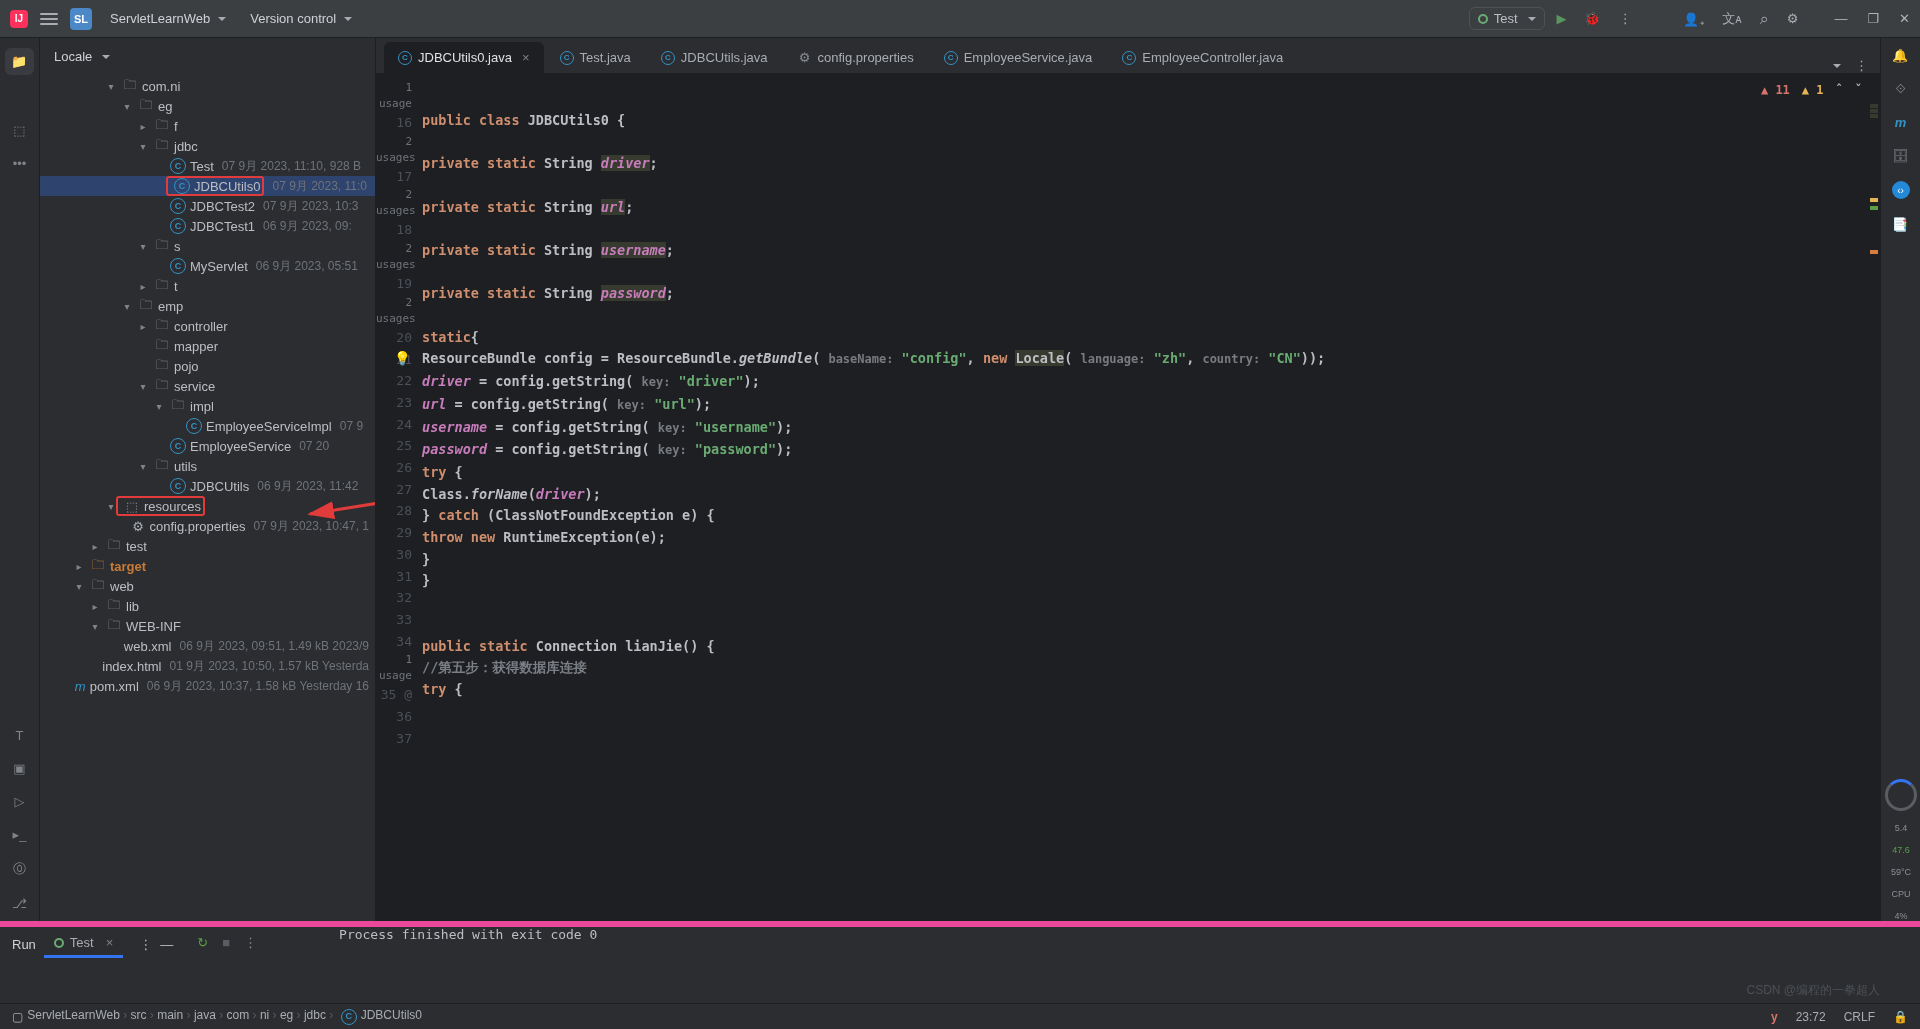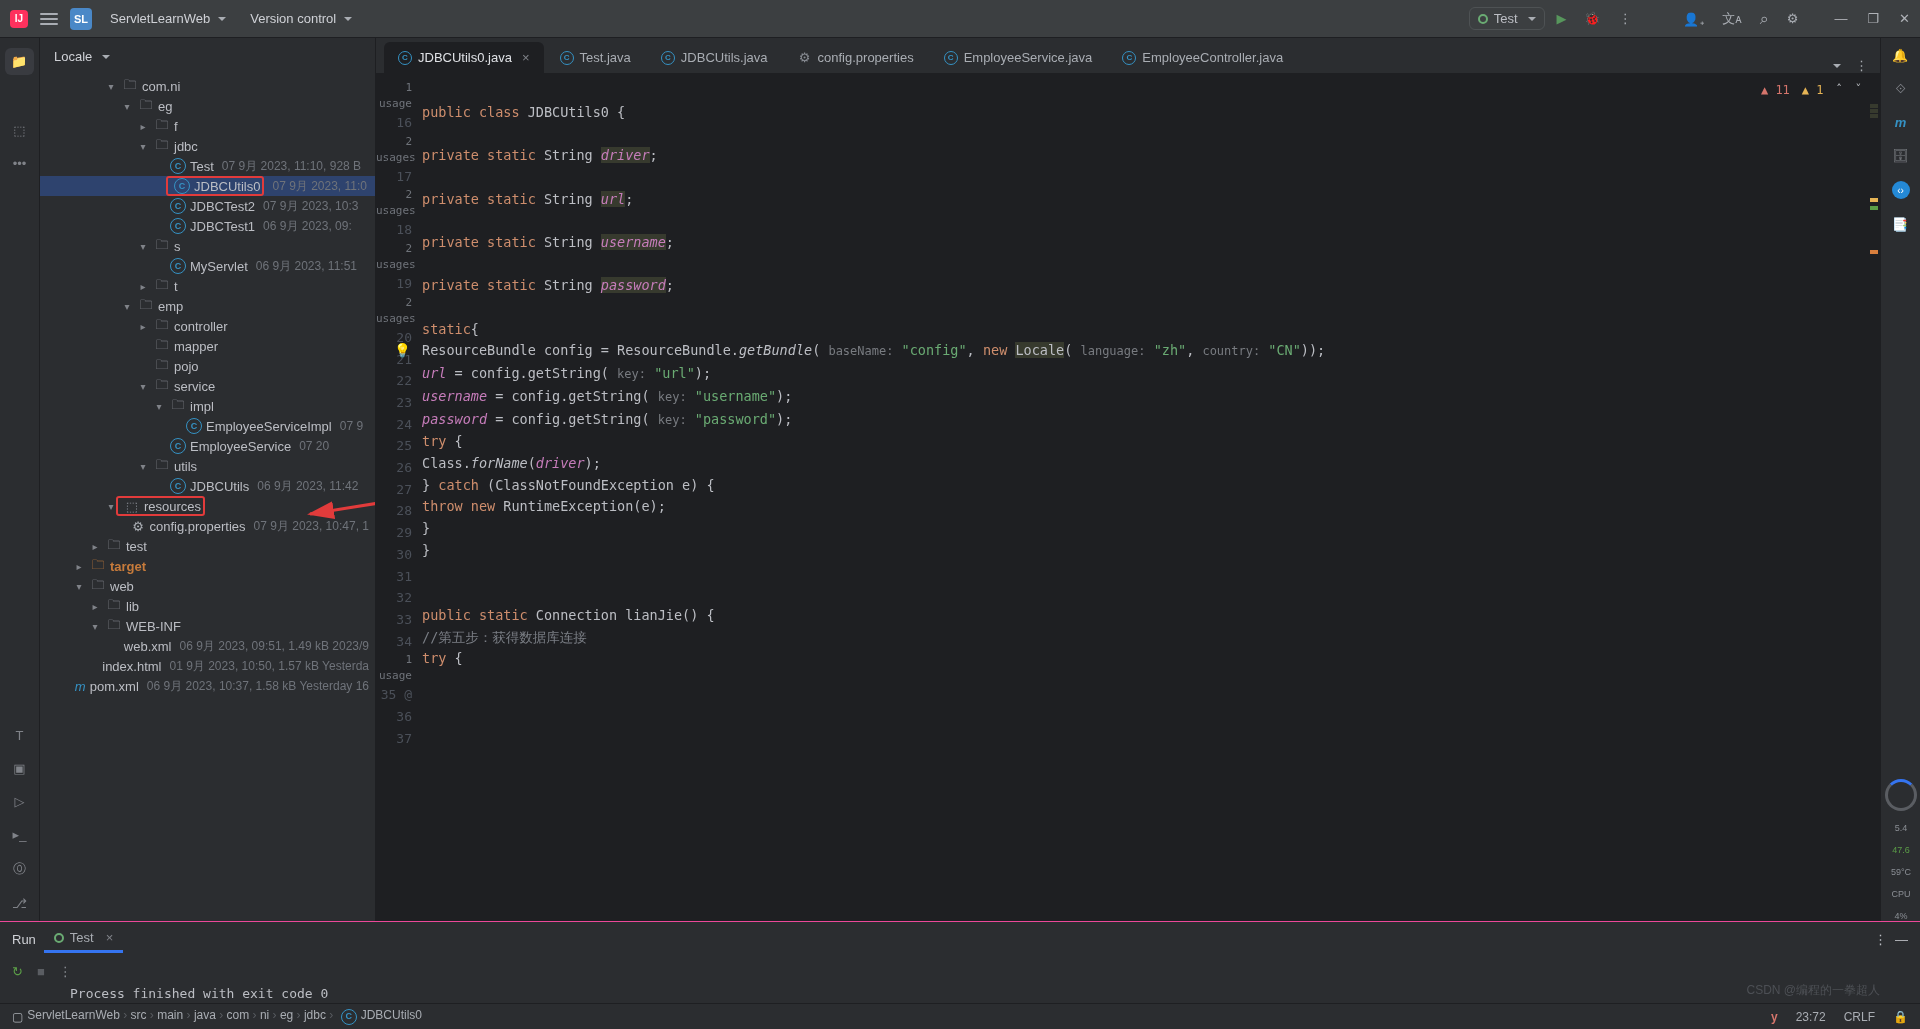--- a/index.html
+++ b/index.html
@@ -56,36 +56,36 @@
   .tab .fi{width:14px;height:14px;display:flex;align-items:center;justify-content:center;}
   .tab .fi.java{color:#3592c4;border:1.3px solid #3592c4;border-radius:50%;font-size:8px;font-weight:bold;}
   .tab .fi.prop{color:#888c93;}
   .tab .x{color:#808389;margin-left:4px;}
   .tabs .pad{flex:1;}
   .tabs .right-ic{display:flex;gap:14px;align-items:center;padding:0 12px;color:#a9adb3;}
 
   .code-wrap{flex:1;display:flex;overflow:hidden;position:relative;}
   .gut{width:46px;text-align:right;padding:6px 10px 0 0;font-family:Consolas,monospace;font-size:13px;color:#4b5059;line-height:21.7px;}
   .gut .u{color:#6f737a;font-size:11px;line-height:16px;}
-  .code{flex:1;font-family:Consolas,monospace;font-size:13.5px;line-height:21.7px;padding-top:6px;color:#bcbec4;}
+  .code{flex:1;font-family:Consolas,monospace;font-size:13.5px;line-height:21.7px;padding-top:14px;color:#bcbec4;font-weight:bold;}
   .kw{color:#cf8e6d;} .str{color:#6aab73;} .fld{font-style:italic;color:#c77dbb;} .cm{color:#7a7e85;} .hint{color:#787b80;font-size:12px;}
   .hi{background:#373a2e;} .hi2{background:#373a2e;}
   .cur{position:relative;}
   .warn-badge{position:absolute;top:6px;right:18px;display:flex;gap:12px;align-items:center;font-size:12px;color:#b0b3b8;}
   .warn-badge .e{color:#d5756c;} .warn-badge .w{color:#e6b455;}
   .bulb{position:absolute;left:-28px;top:0;color:#e6b455;}
 
   .markers{width:12px;background:#1e1f22;}
   .markers div{width:8px;height:4px;margin:1px auto;}
 
   
   .perf{width:40px;background:#2b2d30;border-left:1px solid #1e1f22;display:flex;flex-direction:column;align-items:center;gap:12px;padding-top:50px;font-size:9px;color:#8b8f95;}
 
   
-  .run-panel{height:82px;background:#2b2d30;border-top:1px solid #ec4899;display:flex;flex-direction:column;}
+  .run-panel{height:82px;background:#2b2d30;border-top:6px solid #ec4899;display:flex;}
   .run-panel .tabs-rp{display:flex;height:34px;align-items:center;padding:0 12px;gap:8px;}
   .rp-tab{padding:5px 10px;border-radius:4px;display:flex;align-items:center;gap:6px;color:#a9adb3;}
   .rp-tab.act{border-bottom:3px solid #3574f0;border-radius:0;}
 
   .run-bar{display:flex;align-items:center;gap:14px;padding:0 12px;height:30px;color:#8b8f95;}
   .rp-body{padding:0 70px;color:#bcbec4;font-family:Consolas,monospace;font-size:13px;}
 
   
   .breadcrumb{height:26px;background:#2b2d30;border-top:1px solid #1e1f22;display:flex;align-items:center;padding:0 12px;gap:4px;color:#a9adb3;font-size:12px;}
   .breadcrumb .sep{color:#585b60;}
@@ -226,21 +226,21 @@
           <span class="ind" style="width:96px"></span>
           <span class="arr">▾</span>
           <span class="ic pkg">🗀</span>
           <span class="name">s</span>
         </div>
         <div class="row">
           <span class="ind" style="width:112px"></span>
           <span class="arr"> </span>
           <span class="ic cls">C</span>
           <span class="name">MyServlet</span>
-          <span class="meta">06 9月 2023, 11:51</span>
+          <span class="meta">06 9月 2023, 05:51</span>
         </div>
         <div class="row">
           <span class="ind" style="width:96px"></span>
           <span class="arr">▸</span>
           <span class="ic pkg">🗀</span>
           <span class="name">t</span>
         </div>
         <div class="row">
           <span class="ind" style="width:80px"></span>
           <span class="arr">▾</span>
@@ -453,20 +453,21 @@
           <div>    <span class="kw">private static</span> String <span class="fld hi">driver</span>;</div>
 <div>&nbsp;</div>
           <div>    <span class="kw">private static</span> String <span class="fld hi">url</span>;</div>
 <div>&nbsp;</div>
           <div>    <span class="kw">private static</span> String <span class="fld hi">username</span>;</div>
 <div>&nbsp;</div>
           <div>    <span class="kw">private static</span> String <span class="fld hi">password</span>;</div>
 <div>&nbsp;</div>
 <div>    <span class="kw">static</span>{</div>
 <div class="cur"><span class="bulb">💡</span>        ResourceBundle config = ResourceBundle.<span style="font-style:italic">getBundle</span>( <span class="hint">baseName:</span> <span class="str">"config"</span>, <span class="kw">new</span> <span class="hi2">Locale</span>( <span class="hint">language:</span> <span class="str">"zh"</span>,   <span class="hint">country:</span> <span class="str">"CN"</span>));</div>
+<div>        <span class="fld">driver</span> = config.getString( <span class="hint">key:</span> <span class="str">"driver"</span>);</div>
 <div>        <span class="fld">url</span> = config.getString( <span class="hint">key:</span> <span class="str">"url"</span>);</div>
 <div>        <span class="fld">username</span> = config.getString( <span class="hint">key:</span> <span class="str">"username"</span>);</div>
 <div>        <span class="fld">password</span> = config.getString( <span class="hint">key:</span> <span class="str">"password"</span>);</div>
 <div>        <span class="kw">try</span> {</div>
 <div>            Class.<span style="font-style:italic">forName</span>(<span class="fld">driver</span>);</div>
 <div>        } <span class="kw">catch</span> (ClassNotFoundException e) {</div>
 <div>            <span class="kw">throw new</span> RuntimeException(e);</div>
 <div>        }</div>
 <div>    }</div>
 <div>&nbsp;</div>

